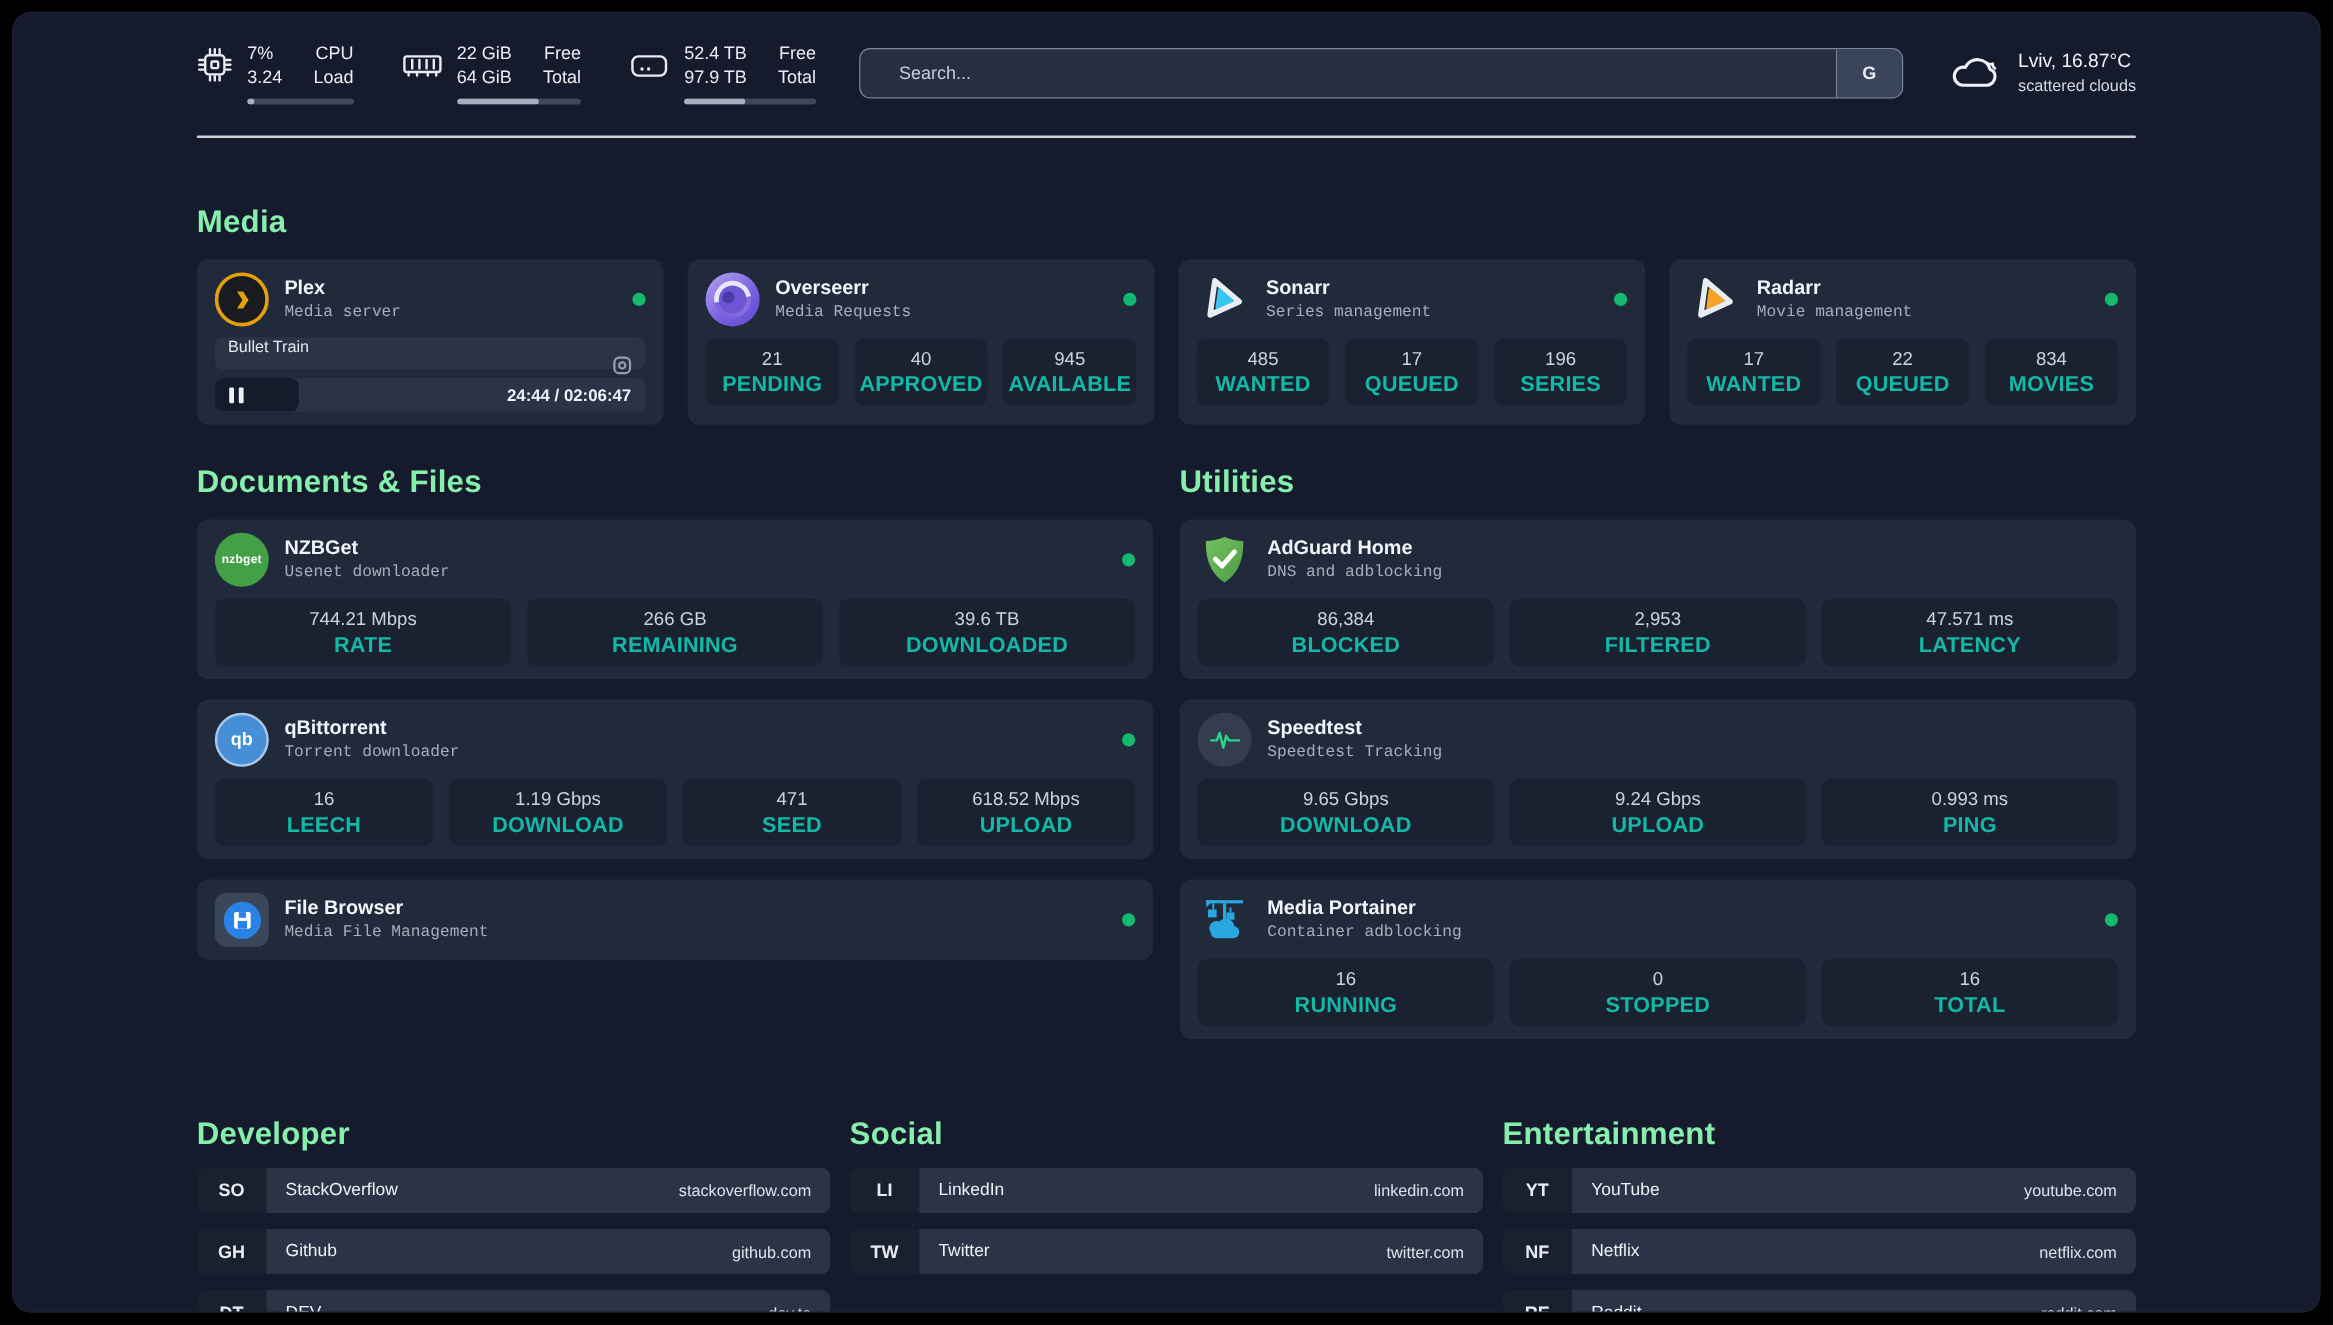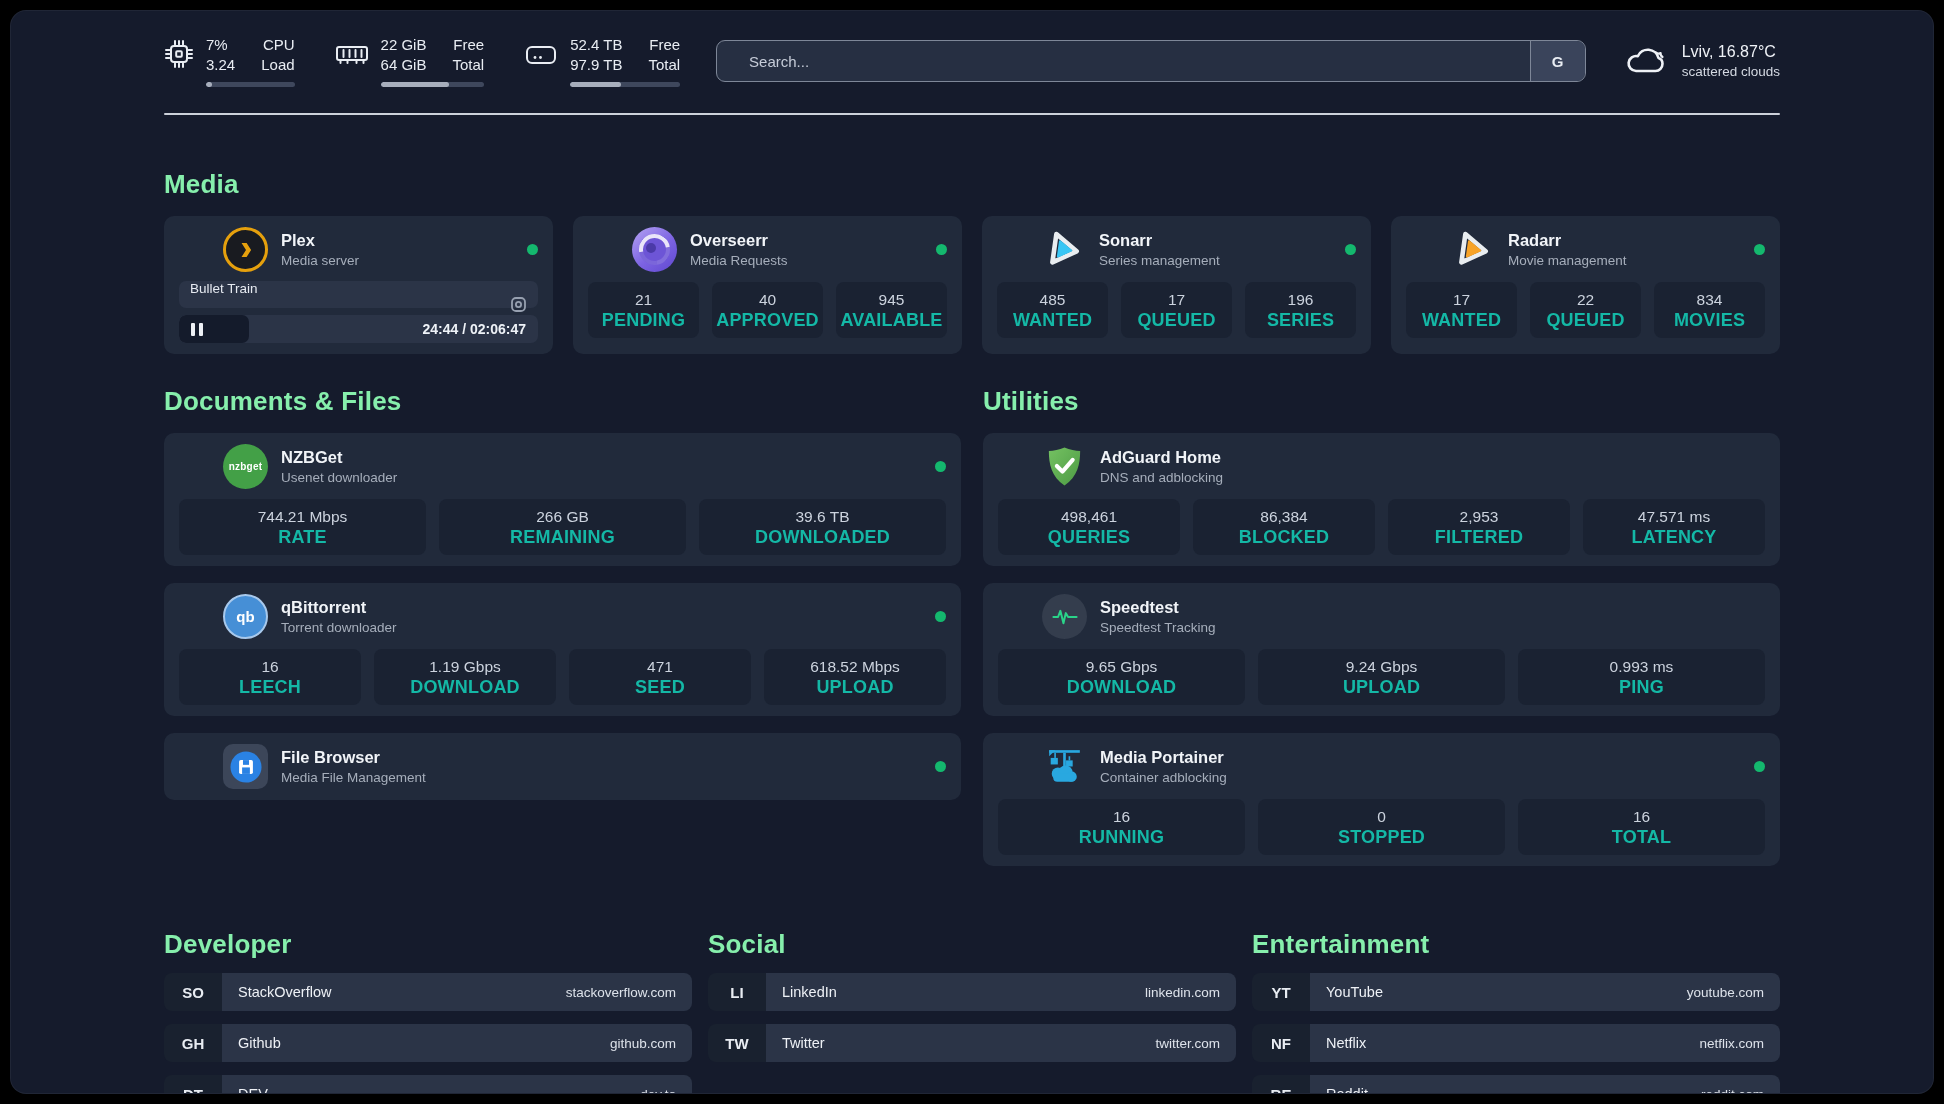--- a/index.html
+++ b/index.html
@@ -29,25 +29,25 @@
   .weather-txt .t2{font-size:13.5px;color:#d4d9e2;margin-top:3px;}
 
   .sep{margin-top:26px;height:2px;background:#ccd1da;border-radius:1px;}
 
   
   .section-title{font-size:26px;font-weight:600;color:#86efac;letter-spacing:.2px;}
   .media-title{margin-top:54px;}
   .media-grid{margin-top:16px;display:grid;grid-template-columns:repeat(4,1fr);gap:20px;align-items:stretch;}
 
   .card{background:#212a3b;border-radius:10px;padding:11px 15px;box-sizing:border-box;cursor:pointer;}
-  .card-head{display:flex;align-items:center;gap:13px;margin-left:44px;}
+  .card-head{display:flex;align-items:center;gap:13px;}
   .app-meta{min-width:0;}
   .app-icon{width:45px;height:45px;flex:0 0 auto;position:relative;}
   .app-name{font-size:16.5px;font-weight:600;color:#f1f4f8;line-height:1.2;}
-  .app-desc{font-size:13.5px;color:#a6aebb;margin-top:3px;}
+  .app-desc{font-size:13.5px;color:#a6aebb;margin-top:3px;font-family:Liberation Mono, monospace;}
   .dot{width:11px;height:11px;border-radius:50%;background:#14b86e;margin-left:auto;flex:0 0 auto;}
 
   .tiles{display:flex;gap:13px;margin-top:10px;}
   .tile{flex:1;background:#1a2232;border-radius:8px;text-align:center;padding:8px 4px 9px;}
   .tile .v{font-size:15.5px;color:#ccd3de;line-height:19px;}
   .tile .l{font-size:18px;font-weight:700;color:#14b8a6;margin-top:3px;letter-spacing:.2px;line-height:17px;}
 
   
   .now-title{margin-top:9px;height:27px;background:#2b3447;border-radius:7px;display:flex;align-items:flex-start;padding:0 11px;font-size:13.5px;color:#e6eaf1;flex-direction:column;}
   .now-title .cast{margin-left:auto;display:flex;}
@@ -406,24 +406,20 @@
               <polyline points="14.5,21.5 20,27 30,15.5" fill="none" stroke="#ffffff" stroke-width="4" stroke-linecap="round" stroke-linejoin="round"></polyline>
             </svg>
           </div>
           <div class="app-meta">
             <div class="app-name">AdGuard Home</div>
             <div class="app-desc">DNS and adblocking</div>
           </div>
         </div>
         <div class="tiles">
           <div class="tile">
-            <div class="v">498,461</div>
-            <div class="l">QUERIES</div>
-          </div>
-          <div class="tile">
             <div class="v">86,384</div>
             <div class="l">BLOCKED</div>
           </div>
           <div class="tile">
             <div class="v">2,953</div>
             <div class="l">FILTERED</div>
           </div>
           <div class="tile">
             <div class="v">47.571 ms</div>
             <div class="l">LATENCY</div>

